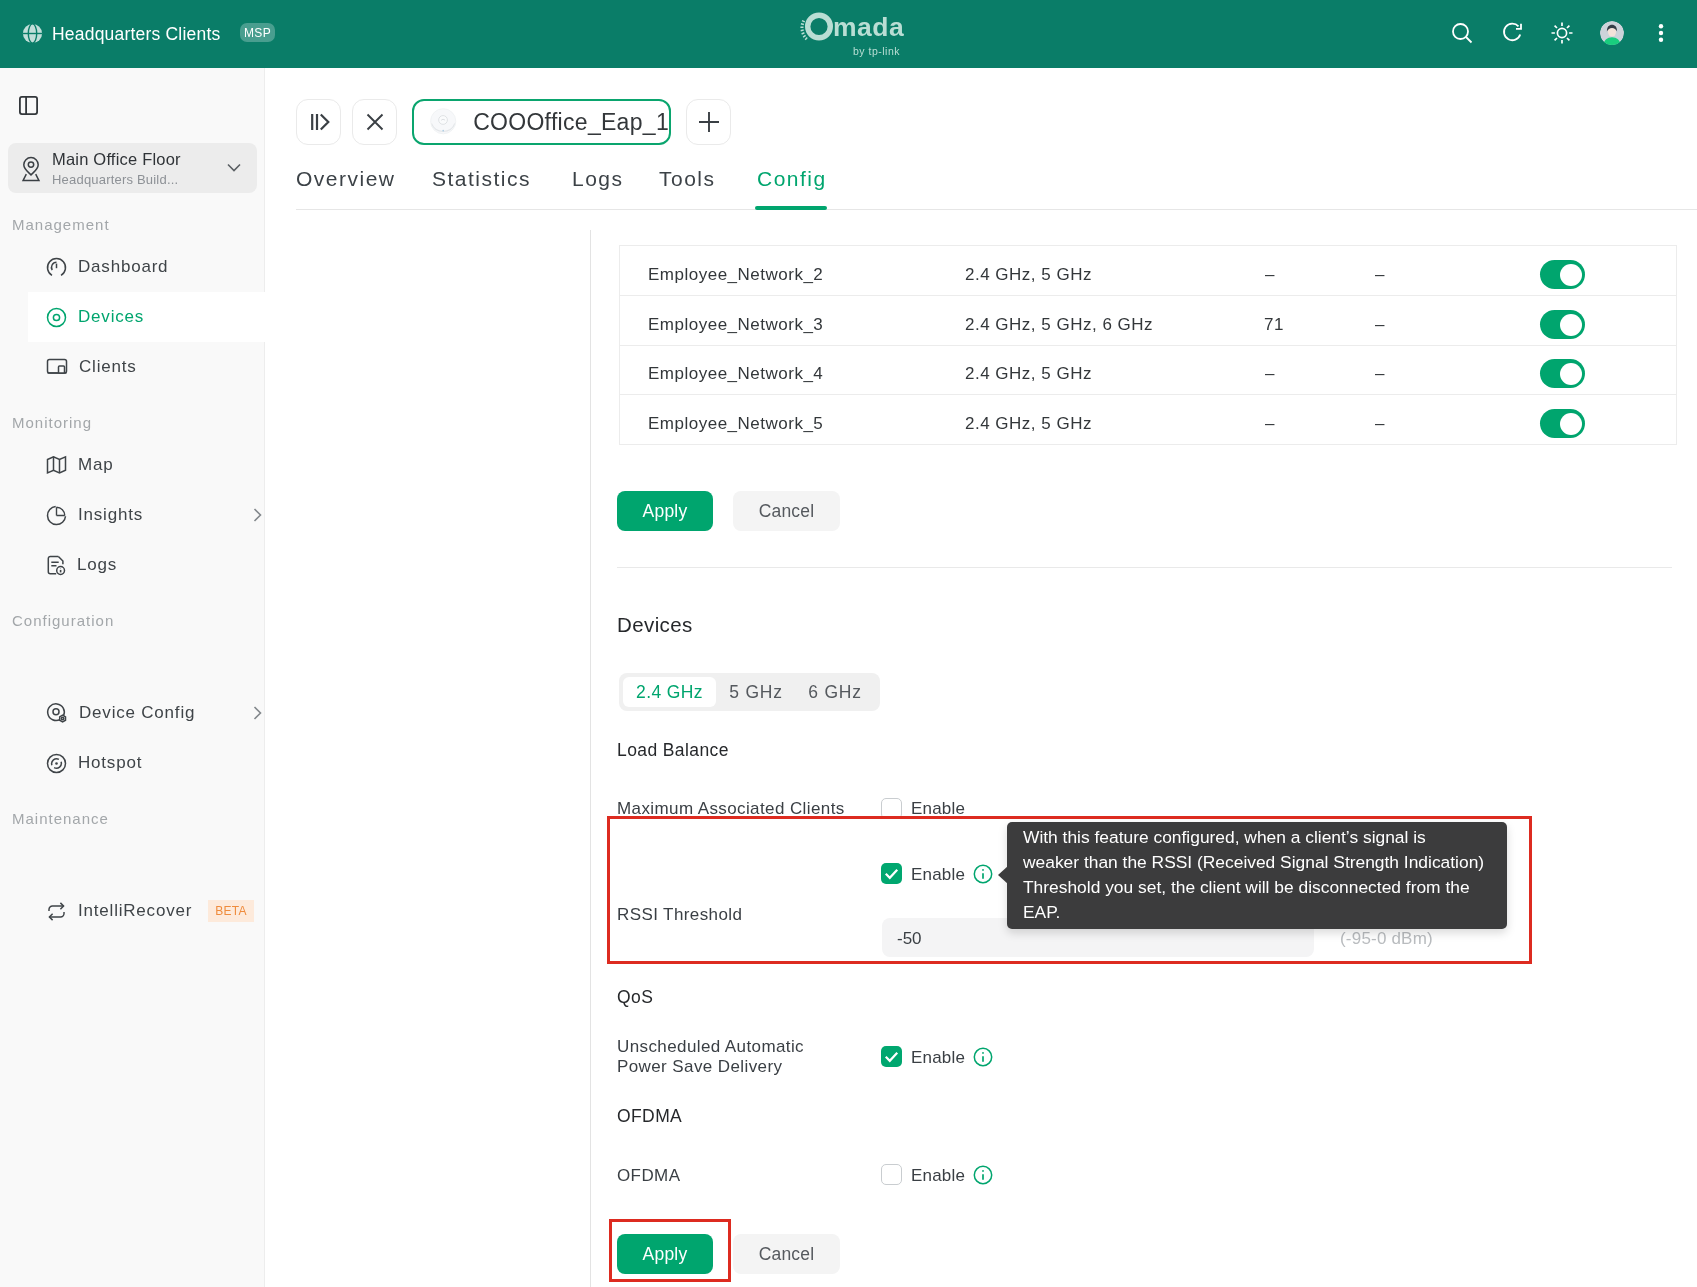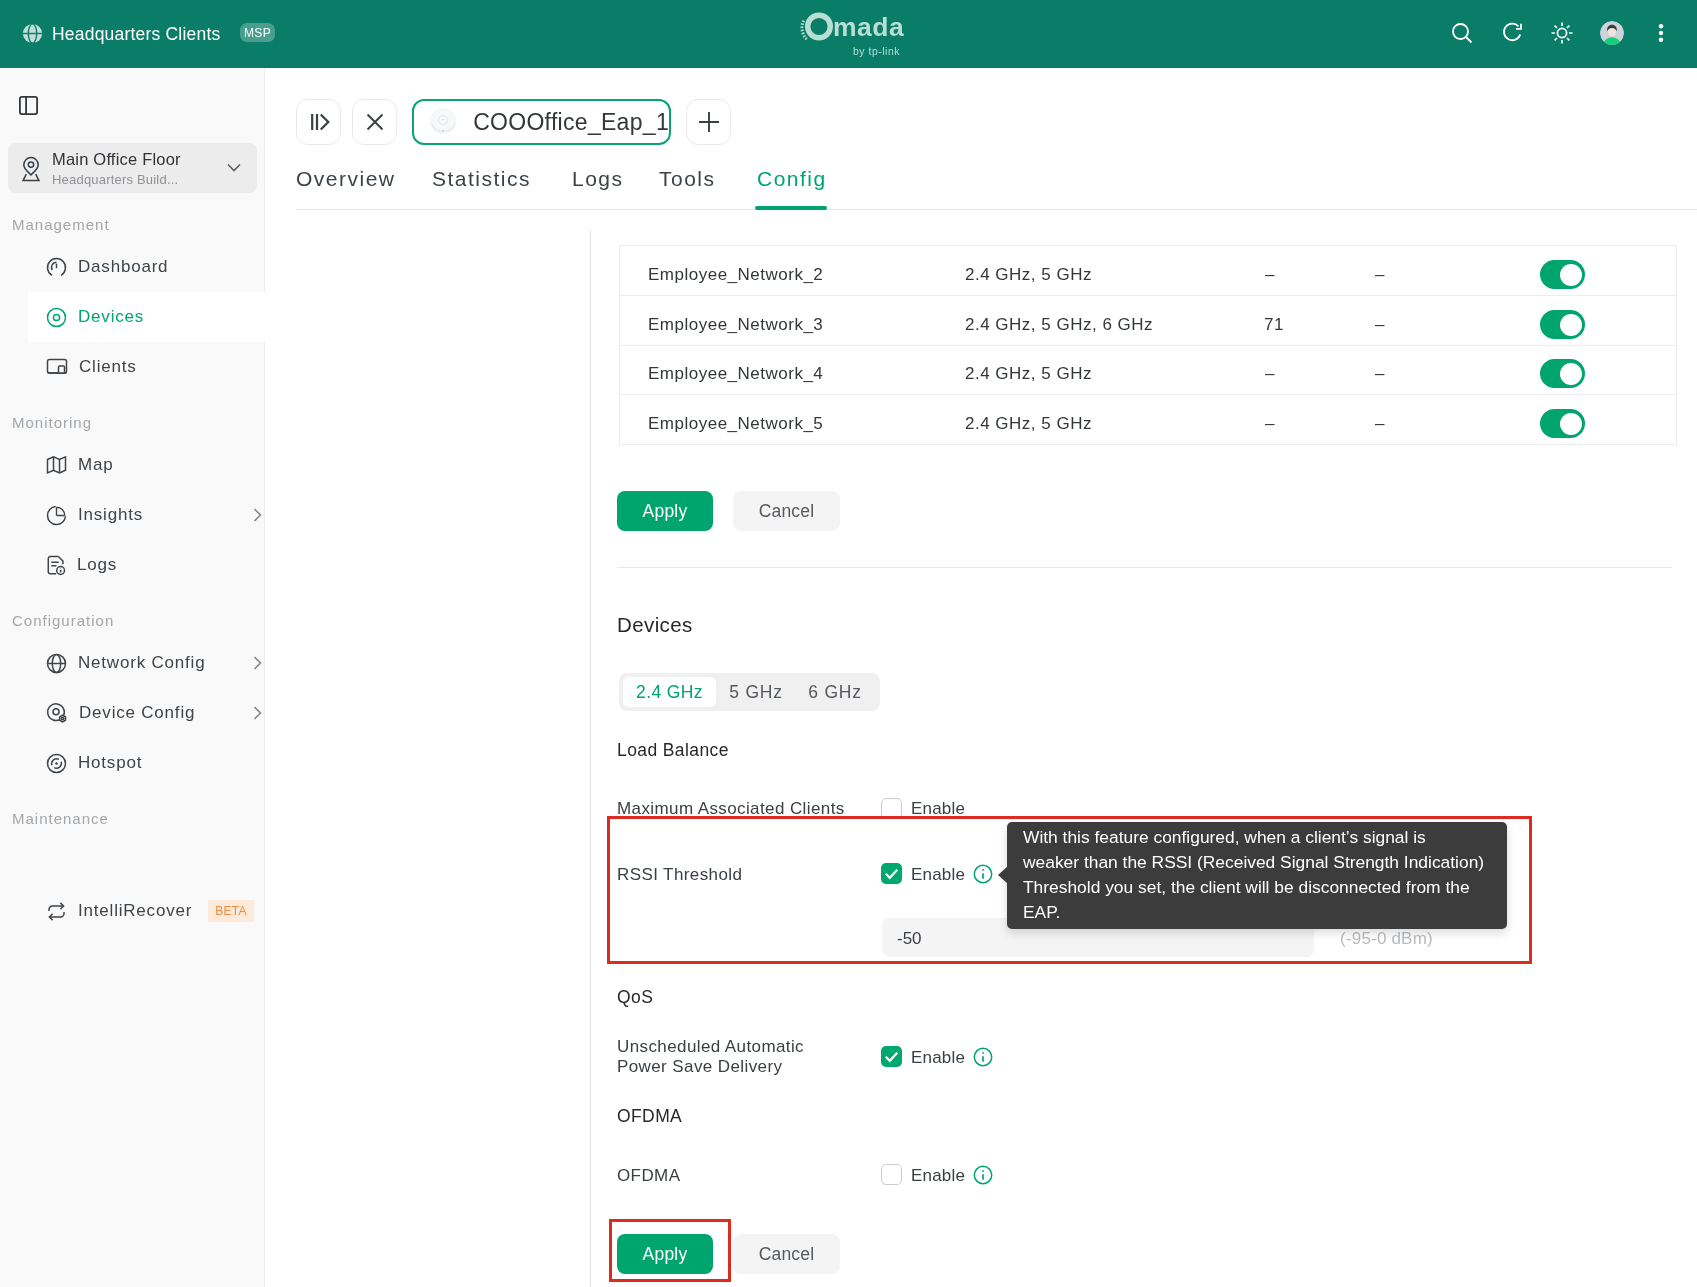--- a/index.html
+++ b/index.html
@@ -145,27 +145,20 @@
         </svg></div>
   <div class="mitem" style="top:472px"><svg width="20" height="21" viewBox="0 0 20 21" fill="none" stroke="#3f4448" stroke-width="1.5">
           <path d="M12.4 1.5H4.3a2 2 0 0 0-2 2v13.2a2 2 0 0 0 2 2h5.9"></path>
           <path d="M12.4 1.5l4.5 4.5v3.2"></path>
           <path d="M5.3 7.2h7.4M5.3 10.8h5.2"></path>
           <circle cx="14.6" cy="15.5" r="3.9"></circle>
           <path d="M14.6 14.9v2.5" stroke-width="1.6"></path>
           <circle cx="14.6" cy="13.3" r=".4" fill="#3f4448" stroke="none"></circle>
         </svg>Logs</div>
   <div class="seclabel" style="top:544px">Configuration</div>
-  <div class="mitem" style="top:570px"><svg width="21" height="21" viewBox="0 0 21 21" fill="none" stroke="#3f4448" stroke-width="1.5">
-          <circle cx="10.5" cy="10.5" r="9"></circle>
-          <ellipse cx="10.5" cy="10.5" rx="4.2" ry="9"></ellipse>
-          <path d="M1.5 10.5h18"></path>
-        </svg>Network Config<svg class="chev" width="9" height="14" viewBox="0 0 9 14" fill="none" stroke="#83888c" stroke-width="1.6">
-          <path d="M1.5 1l6 6-6 6"></path>
-        </svg></div>
   <div class="mitem" style="top:620px"><svg width="22" height="22" viewBox="0 0 22 22" fill="none" stroke="#3f4448" stroke-width="1.5">
           <path d="M14.2 17.3a8.3 8.3 0 1 1 3.3-3.6"></path>
           <circle cx="10" cy="9.8" r="3"></circle>
           <path d="M16.6 13.2l2.9 1.7v3.3l-2.9 1.7-2.9-1.7v-3.3z" fill="#f9f9f9"></path>
           <circle cx="16.6" cy="16.5" r="1.2"></circle>
         </svg>Device Config<svg class="chev" width="9" height="14" viewBox="0 0 9 14" fill="none" stroke="#83888c" stroke-width="1.6">
           <path d="M1.5 1l6 6-6 6"></path>
         </svg></div>
   <div class="mitem" style="top:670px"><svg width="21" height="21" viewBox="0 0 21 21" fill="none" stroke="#3f4448" stroke-width="1.5">
           <circle cx="10.5" cy="10.5" r="9"></circle>
@@ -255,21 +248,21 @@
 <div class="abs" style="left:623px;top:677px;width:93px;height:30px;background:#fff;border-radius:6px"></div>
 <div class="abs flex" style="left:623px;top:677px;width:93px;height:30px;justify-content:center;font-size:17.5px;color:#00a56e;letter-spacing:.4px">2.4 GHz</div>
 <div class="abs flex" style="left:716px;top:677px;width:80px;height:30px;justify-content:center;font-size:17.5px;color:#55595e;letter-spacing:.8px">5 GHz</div>
 <div class="abs flex" style="left:796px;top:677px;width:78px;height:30px;justify-content:center;font-size:17.5px;color:#55595e;letter-spacing:.8px">6 GHz</div>
 <div class="h3" style="left:617px;top:740px">Load Balance</div>
 
 <div class="lbl" style="left:617px;top:799px">Maximum Associated Clients</div>
 <div class="cb" style="top:798px"></div>
 <div class="enb" style="top:799px">Enable</div>
 
-<div class="lbl" style="left:617px;top:865px">RSSI Threshold</div>
+<div class="lbl" style="left:617px;top:905px">RSSI Threshold</div>
 <div class="cb ck" style="top:863px"><svg width="21" height="21" viewBox="0 0 22 22" fill="none" stroke="#fff" stroke-width="2.3">
         <path d="M5 11.3l4.2 4.2 7.8-8.5"></path>
       </svg></div>
 <div class="enb" style="top:865px">Enable</div>
 <svg class="info" style="top:864px" viewBox="0 0 20 20" fill="none" stroke="#00a56e" stroke-width="1.5">
       <circle cx="10" cy="10" r="8.7"></circle>
       <path d="M10 9.2v5.6" stroke-width="1.7"></path>
       <circle cx="10" cy="5.9" r=".95" fill="#00a56e" stroke="none"></circle>
     </svg>
 

